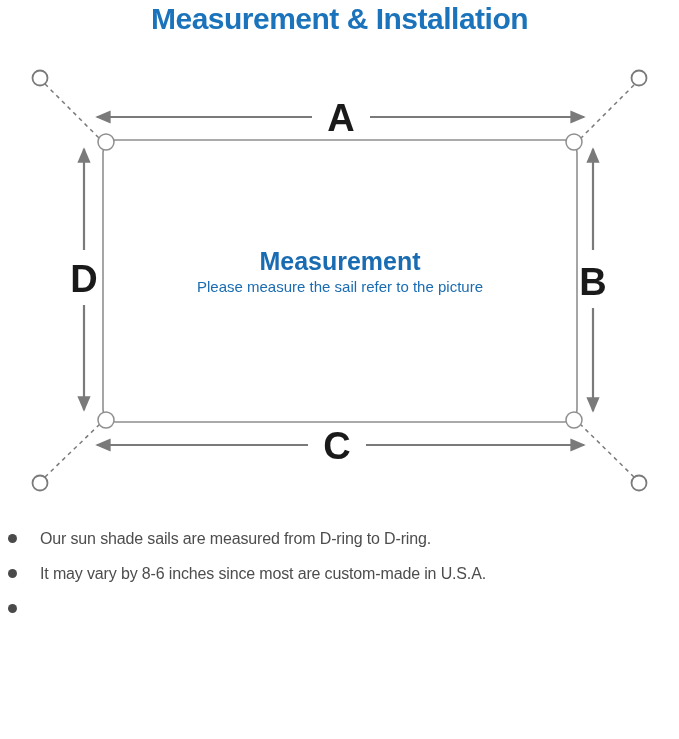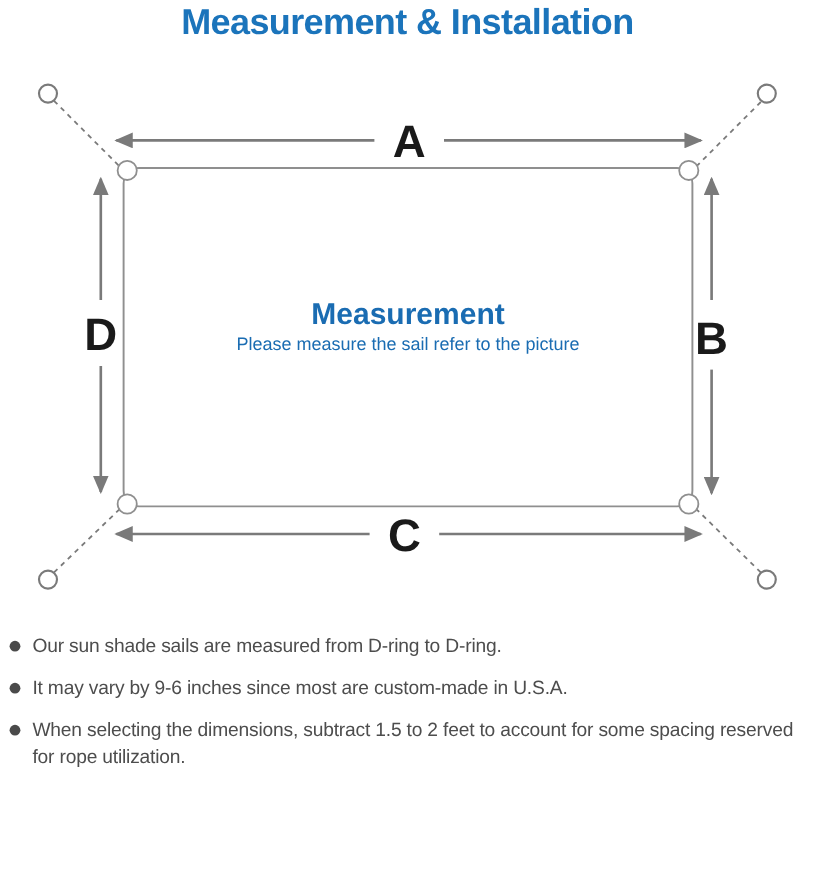--- a/index.html
+++ b/index.html
@@ -38,21 +38,21 @@
   }
   .center-sub{
     font-family:"Liberation Sans",sans-serif;font-size:15px;
     fill:var(--diagram-blue);text-anchor:middle;
   }
   .notes-list{
     position:absolute;top:527px;left:8px;right:8px;
     list-style:none;margin:0;padding:0;
   }
   .notes-list li{
-    display:flex;gap:10px;margin-bottom:12px;
+    display:flex;gap:23px;margin-bottom:12px;
     font-size:16px;line-height:23px;letter-spacing:-0.15px;color:var(--text-gray);
   }
   .bullet-dot{
     width:9px;height:9px;border-radius:50%;background:#4a4a4a;
     flex-shrink:0;margin-top:7px;
   }
 </style>
 </head>
 <body>
 
@@ -107,24 +107,20 @@
     </svg>
   </div>
 
   <ul class="notes-list">
     <li>
       <span class="bullet-dot"></span>
       <span>Our sun shade sails are measured from D-ring to D-ring.</span>
     </li>
     <li>
       <span class="bullet-dot"></span>
-      <span>It may vary by 9-6 inches since most are custom-made in U.S.A.</span>
-    </li>
-    <li>
-      <span class="bullet-dot"></span>
-      <span>When selecting the dimensions, subtract 1.5 to 2 feet to account for some spacing reserved for rope utilization.</span>
+      <span>It may vary by 8-6 inches since most are custom-made in U.S.A.</span>
     </li>
     <li>
       <span class="bullet-dot"></span>
     </li>
   </ul>
 
 </div>
 
 </body></html>

